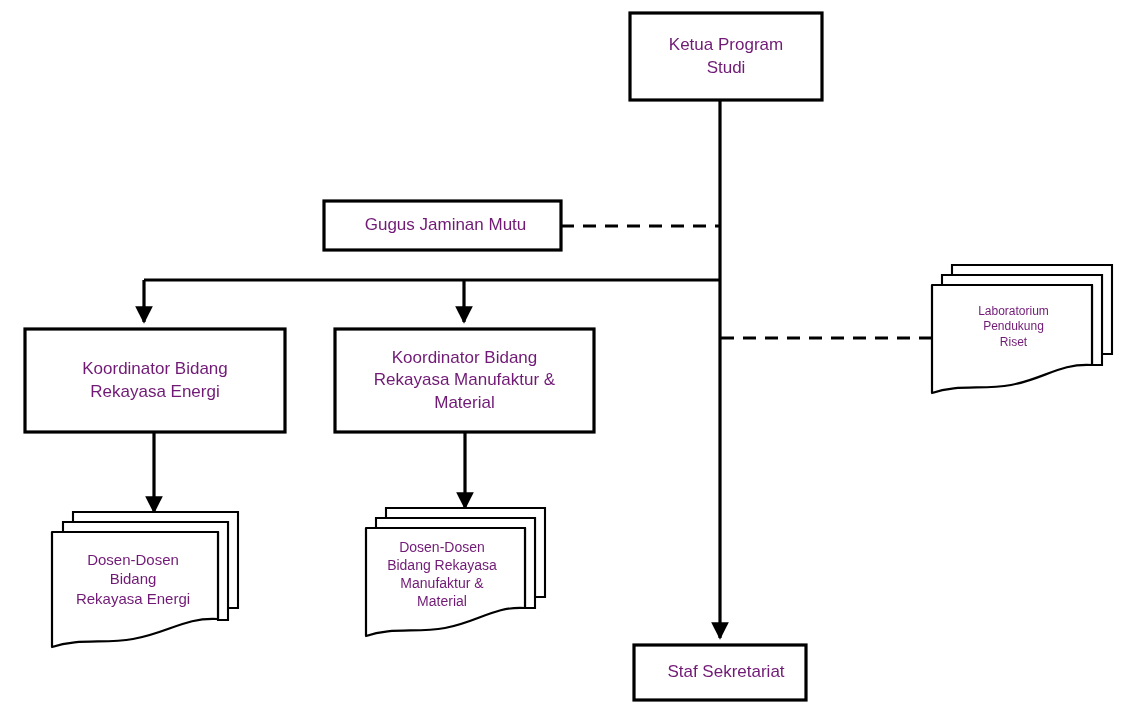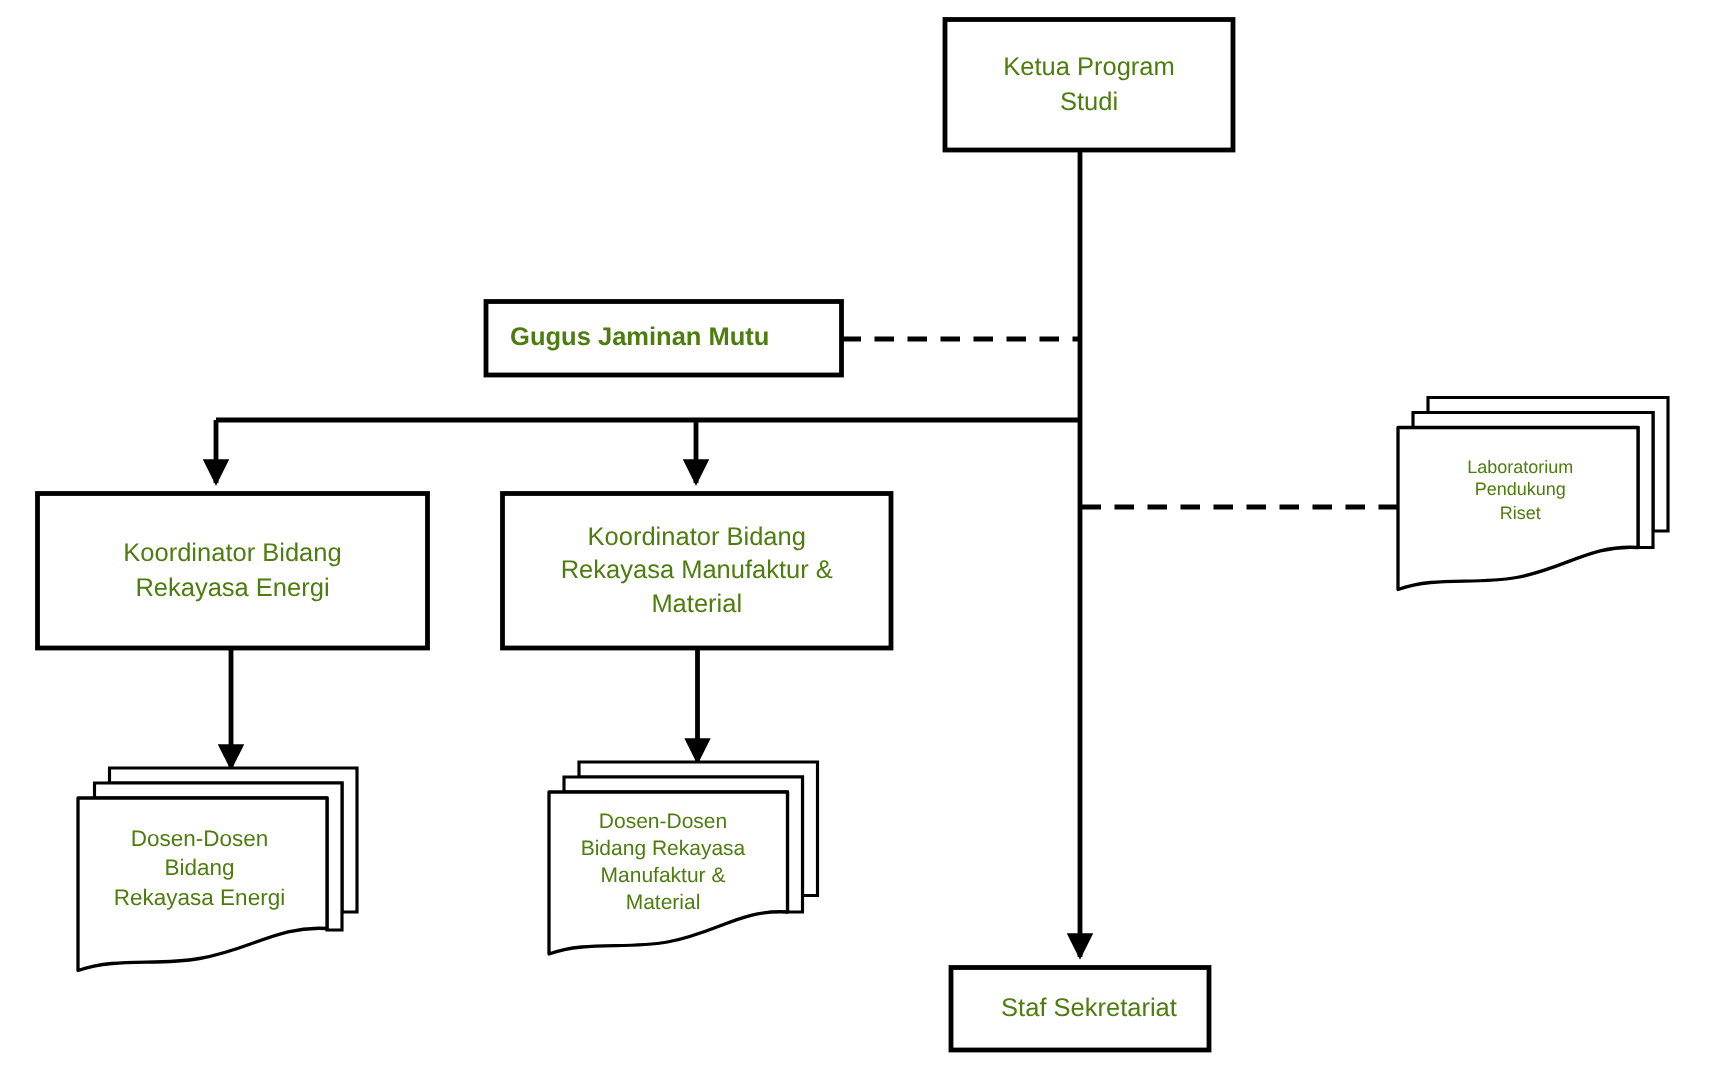--- a/index.html
+++ b/index.html
@@ -24,28 +24,28 @@
     top: 0;
     width: 1141px;
     height: 712px;
   }
   .node-label {
     position: absolute;
     display: flex;
     align-items: center;
     justify-content: center;
     text-align: center;
-    color: #4d7c0f;
+    color: #701a75;
     line-height: 1.30;
     white-space: pre-line;
     pointer-events: none;
     box-sizing: border-box;
   }
   .lbl-ketua        { left: 630px; top: 13px;  width: 192px; height: 87px;  font-size: 17px; }
-  .lbl-gugus        { left: 308px; top: 201px; width: 237px; height: 49px;  font-size: 17px; font-weight: bold; }
+  .lbl-gugus        { left: 327px; top: 201px; width: 237px; height: 49px;  font-size: 17px; }
   .lbl-koor-energi  { left: 25px;  top: 329px; width: 260px; height: 103px; font-size: 17px; }
   .lbl-koor-manu    { left: 335px; top: 329px; width: 259px; height: 103px; font-size: 17px; }
   .lbl-dosen-energi { left: 52px;  top: 528px; width: 162px; height: 102px; font-size: 15px; }
   .lbl-dosen-manu   { left: 366px; top: 524px; width: 152px; height: 100px; font-size: 14px; }
   .lbl-lab          { left: 932px; top: 282px; width: 163px; height: 90px;  font-size: 12px; }
   .lbl-staf         { left: 634px; top: 645px; width: 172px; height: 55px;  font-size: 17px; padding-left: 12px; }
 </style>
 </head>
 <body>
 

